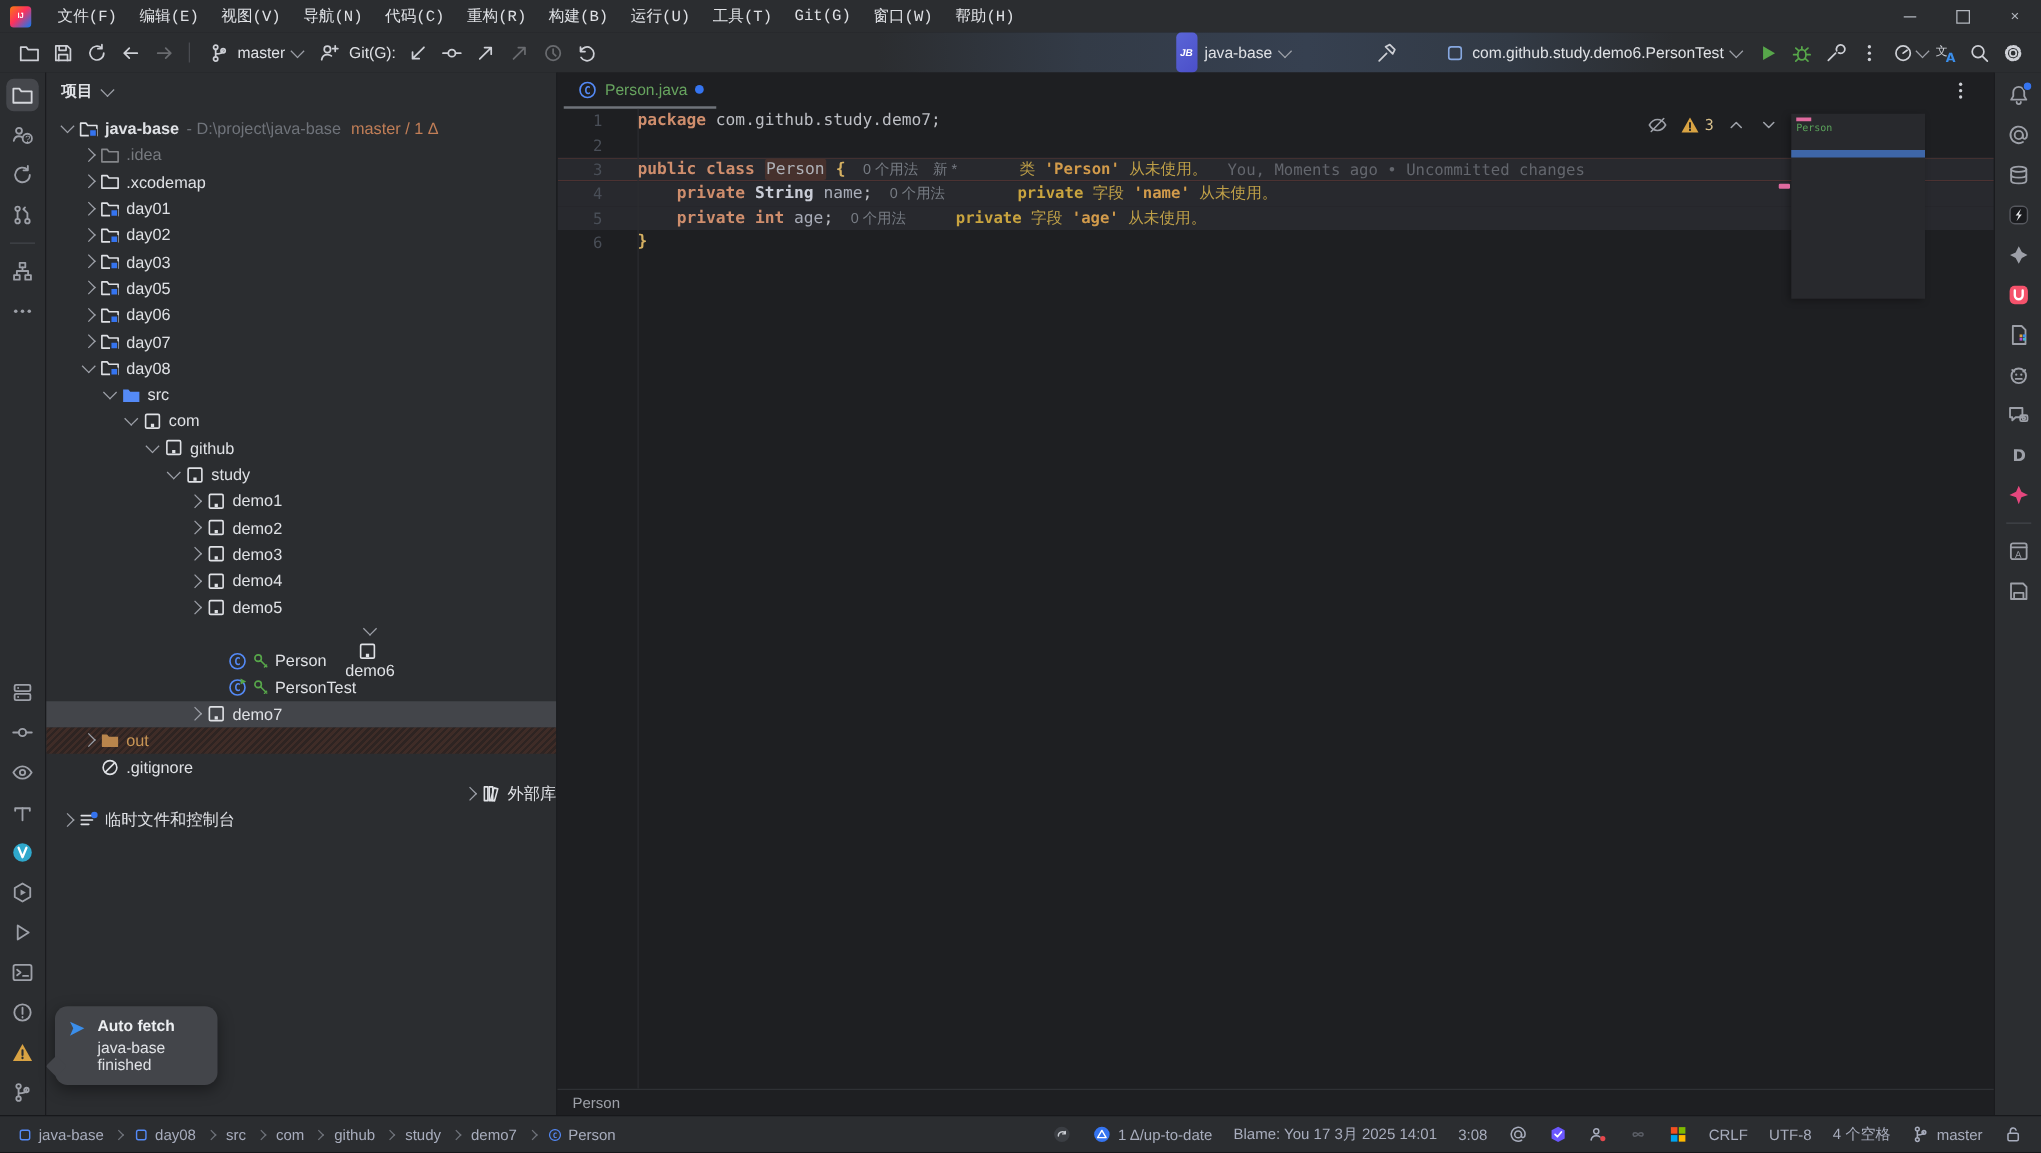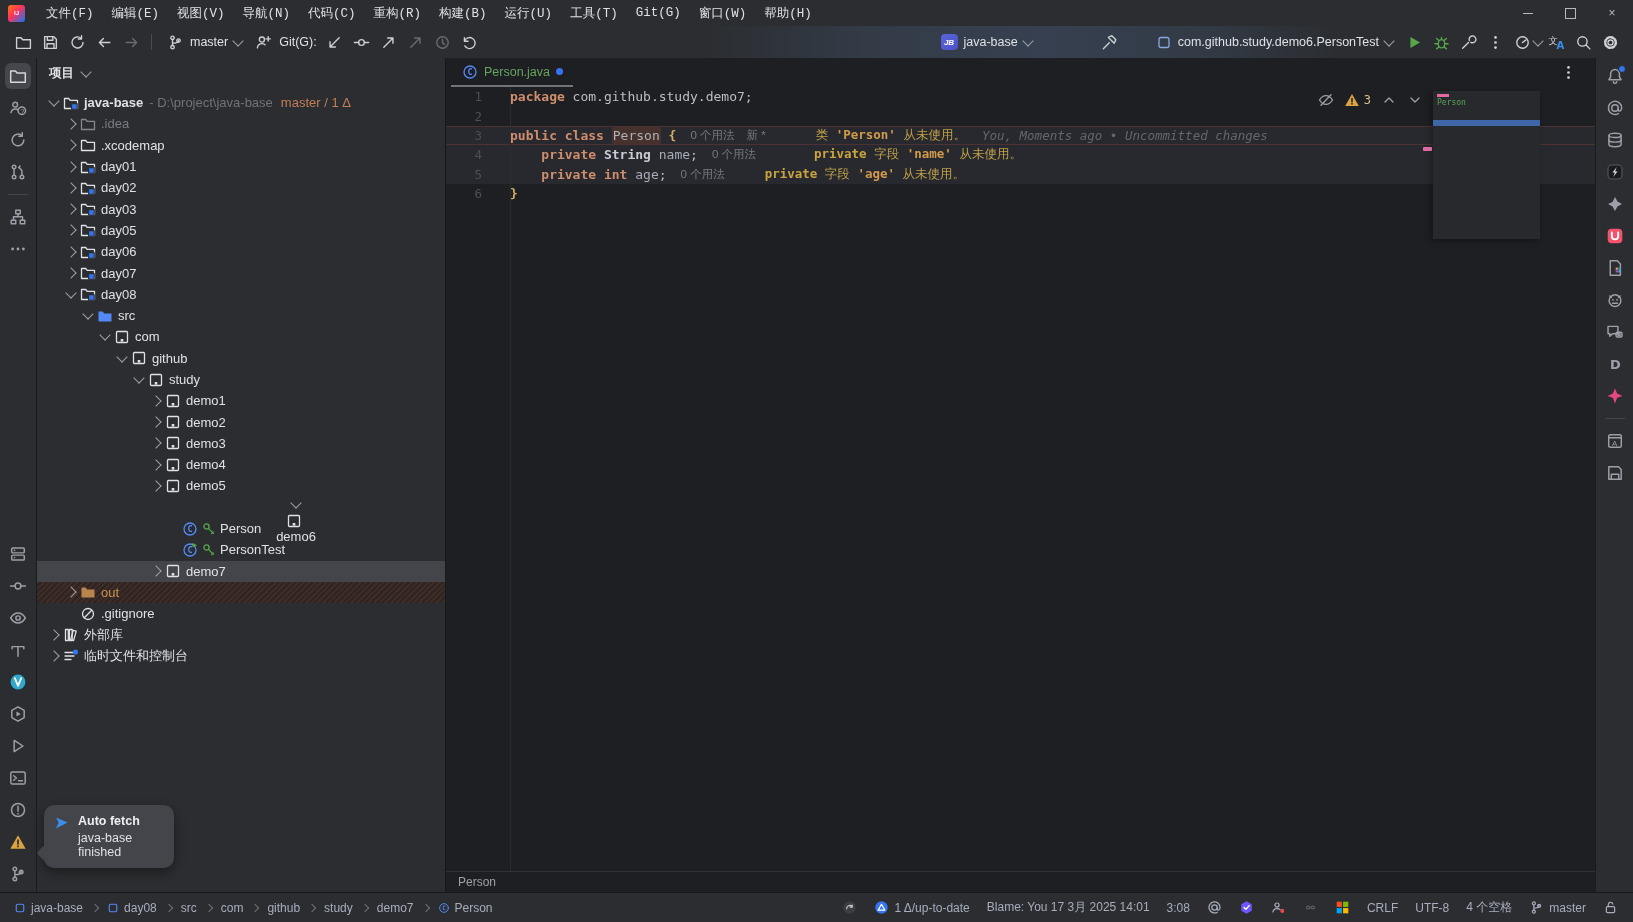--- a/index.html
+++ b/index.html
@@ -21,21 +21,21 @@
   .toolbar{height:32px;flex:none;display:flex;align-items:center;padding:0 10px;gap:1px;
     background:linear-gradient(90deg,#2B2D30 0%,#2B2D30 43%,#333B47 53%,#364050 64%,#323A45 74%,#2B2D30 82%,#2B2D30 100%);}
   .tbtn{width:26px;height:26px;border-radius:4px;display:flex;align-items:center;justify-content:center;color:#CED0D6;flex:none;}
   .tbtn svg{width:17px;height:17px;}
   .dim{opacity:.38;}
   .tb-sep{width:1px;height:16px;background:#494B50;margin:0 6px;flex:none;}
   .widget{display:flex;align-items:center;gap:6px;padding:0 7px;height:26px;border-radius:4px;color:#DFE1E5;flex:none;}
   .chev{width:7px;height:7px;border-right:1.4px solid #9DA0A8;border-bottom:1.4px solid #9DA0A8;
         transform:rotate(45deg);margin-top:-3px;flex:none;}
   .chev.right{transform:rotate(-45deg);margin-top:0;}
-  .jb-badge{width:17px;height:16px;border-radius:4px;background:linear-gradient(135deg,#5A65D6,#4B4FC9);
+  .jb-badge{width:17px;height:32px;border-radius:4px;background:linear-gradient(135deg,#5A65D6,#4B4FC9);
             display:flex;align-items:center;justify-content:center;font-size:8px;font-weight:bold;color:#fff;font-style:italic;}
   .git-label{color:#DFE1E5;padding:0 4px 0 2px;}
   .spacer{flex:1;}
   
   .main{flex:1;display:flex;min-height:0;}
   .stripe{width:36px;background:#2B2D30;display:flex;flex-direction:column;align-items:center;padding:5px 0;gap:6px;flex:none;}
   .stripe-left{border-right:1px solid #1A1B1E;}
   .stripe-right{width:37px;border-left:1px solid #1A1B1E;}
   .sbtn{width:26px;height:26px;border-radius:6px;display:flex;align-items:center;justify-content:center;color:#9DA0A8;flex:none;position:relative;}
   .sbtn svg{width:18px;height:18px;}
@@ -85,21 +85,21 @@
   .c-unused{color:#AEB1B7;background:#46312D;border-radius:2px;padding:1px 1px;}
   .inlay{color:#767B83;font-size:11.5px;font-family:"Liberation Sans","DejaVu Sans",sans-serif;margin-left:14px;white-space:pre;}
   .inlay + .inlay{margin-left:12px;}
   .hints{display:flex;white-space:pre;font-size:12.5px;}
   .h-y{color:#BFA048;}
   .h-yq{color:#D29B4B;font-weight:bold;}
   .h-yb{color:#C9A43F;font-weight:bold;}
   .line-3 .hints{margin-left:50px;}
   .line-4 .hints{margin-left:58px;}
   .line-5 .hints{margin-left:40px;}
-  .blame{color:#63666D;font-style:italic;margin-left:16px;white-space:pre;font-size:12.5px;}
+  .blame{color:#63666D;margin-left:16px;white-space:pre;font-size:12.5px;}
   
   .inspection{position:absolute;top:5px;right:172px;display:flex;align-items:center;gap:10px;color:#9DA0A8;}
   .inspection svg{width:16px;height:16px;}
   .warn-badge{display:flex;align-items:center;gap:4px;color:#D9C08C;font-size:12px;}
   .minimap{position:absolute;top:4px;right:55px;width:107px;height:148px;background:#28292D;box-shadow:-2px 2px 6px rgba(0,0,0,.35);}
   .mm-pink{position:absolute;top:3px;left:4px;width:12px;height:3px;background:#E06A9F;}
   .mm-label{position:absolute;top:7px;left:4px;color:#5BA35B;font-size:8px;font-family:"DejaVu Sans Mono",monospace;}
   .mm-blue{position:absolute;top:29px;left:0;right:0;height:6px;background:#3E66A8;}
   .stripe-mark{position:absolute;top:60px;right:163px;width:9px;height:4px;background:#E06A9F;border-radius:1px;}
   .crumbs{height:20px;border-top:1px solid #2F3135;display:flex;align-items:center;padding-left:12px;font-size:12px;color:#9DA0A8;flex:none;}
@@ -744,21 +744,21 @@
           <div class="tree-row" style="padding-left: 25px;">
             <span class="tw"></span>
             <span class="ti">
               <svg viewBox="0 0 16 16" fill="none" stroke="currentColor" stroke-width="1.3" stroke-linecap="round" stroke-linejoin="round">
                 <circle cx="8" cy="8" r="5.5"></circle>
                 <path d="M4.3 11.7l7.4-7.4"></path>
               </svg>
             </span>
             <span class="t-label">.gitignore</span>
           </div>
-          <div class="tree-row" style="padding-left: 8px;">
+          <div class="tree-row" style="padding-left: 8px; justify-content: flex-end;">
             <span class="tw">
               <span class="chev right"></span>
             </span>
             <span class="ti">
               <svg viewBox="0 0 16 16" fill="none" stroke="currentColor" stroke-width="1.3" stroke-linecap="round" stroke-linejoin="round">
                 <rect x="2.5" y="2.5" width="2.8" height="11"></rect>
                 <rect x="6.4" y="2.5" width="2.8" height="11"></rect>
                 <path d="M10.2 3.3l3 .8-2.6 9.6-3-.8z"></path>
               </svg>
             </span>

